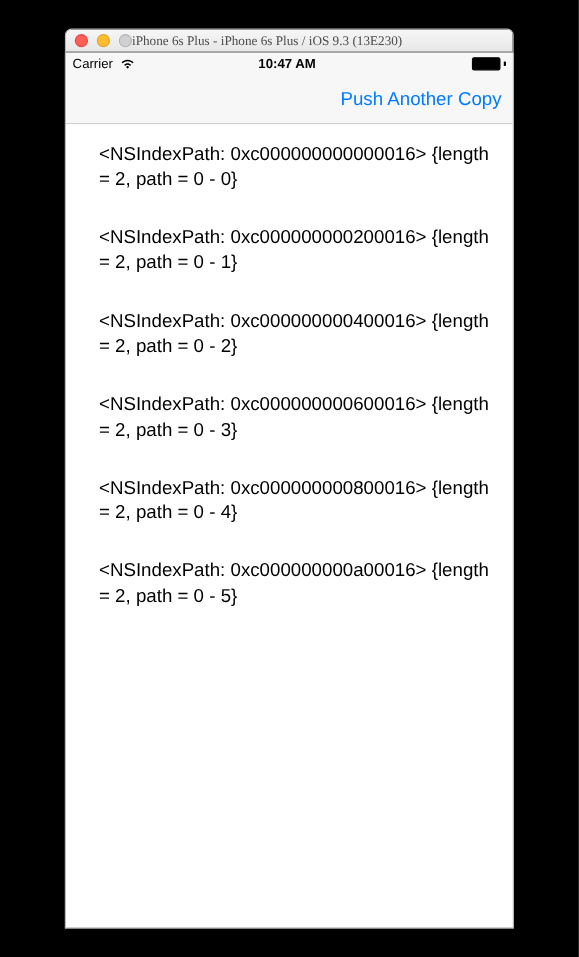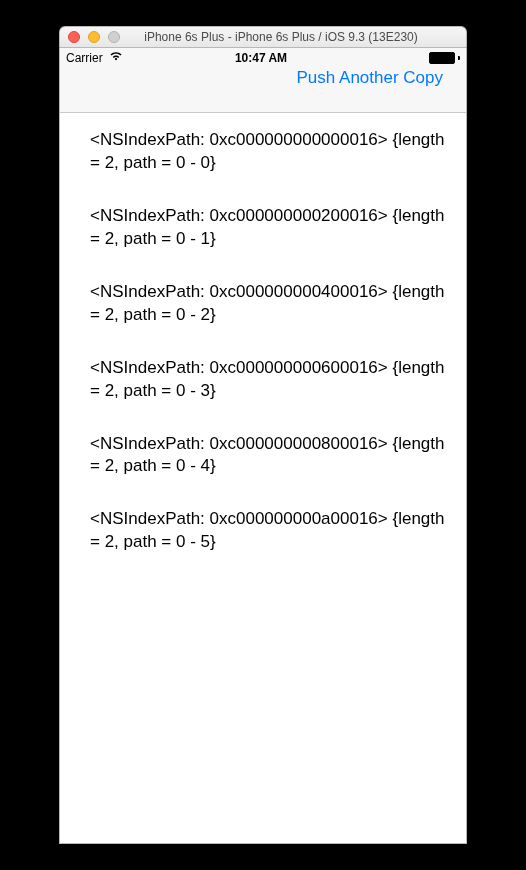--- a/index.html
+++ b/index.html
@@ -38,26 +38,27 @@
     width: 12px;
     height: 12px;
     border-radius: 50%;
     box-sizing: border-box;
   }
   .tl.red    { background: #ff5f57; border: 0.5px solid #e24640; }
   .tl.yellow { background: #febc2e; border: 0.5px solid #e0a428; }
   .tl.green  { background: #d0d0d0; border: 0.5px solid #b3b3b3; }
   .mac-title {
     flex: 1;
-    text-align: center;
+    text-align: left;
     font-size: 12px;
     color: #4b4b4b;
     padding-right: 24px; 
     white-space: nowrap;
     overflow: hidden;
+    font-family: Liberation Serif, serif;
   }
 
   
   .simulator {
     position: absolute;
     top: 48px;
     left: 59px;
     width: 408px;
     height: 796px;
     background: #fff;
@@ -79,21 +80,21 @@
     font-size: 12px;
     font-weight: 400;
     color: #000;
     background: #f7f7f8;
     position: relative;
   }
   .ios-status .carrier {
     position: absolute;
     left: 6px;
     display: flex;
-    align-items: flex-start;
+    align-items: center;
     gap: 6px;
   }
   .ios-status .time {
     position: absolute;
     left: 0; right: 4px;
     text-align: center;
     font-weight: 600;
   }
   .ios-status .battery {
     position: absolute;
@@ -118,22 +119,23 @@
     border-radius: 0 1px 1px 0;
   }
 
   
   .nav-bar {
     height: 44px;
     flex: 0 0 44px;
     background: #f7f7f8;
     border-bottom: 1px solid #c8c7cc;
     display: flex;
+    align-items: center;
     justify-content: flex-end;
-    padding: 0 23px;
+    padding: 0 10px;
   }
   .nav-button {
     color: #007aff;
     font-size: 17px;
     font-weight: 400;
     cursor: pointer;
   }
 
   
   .table {

